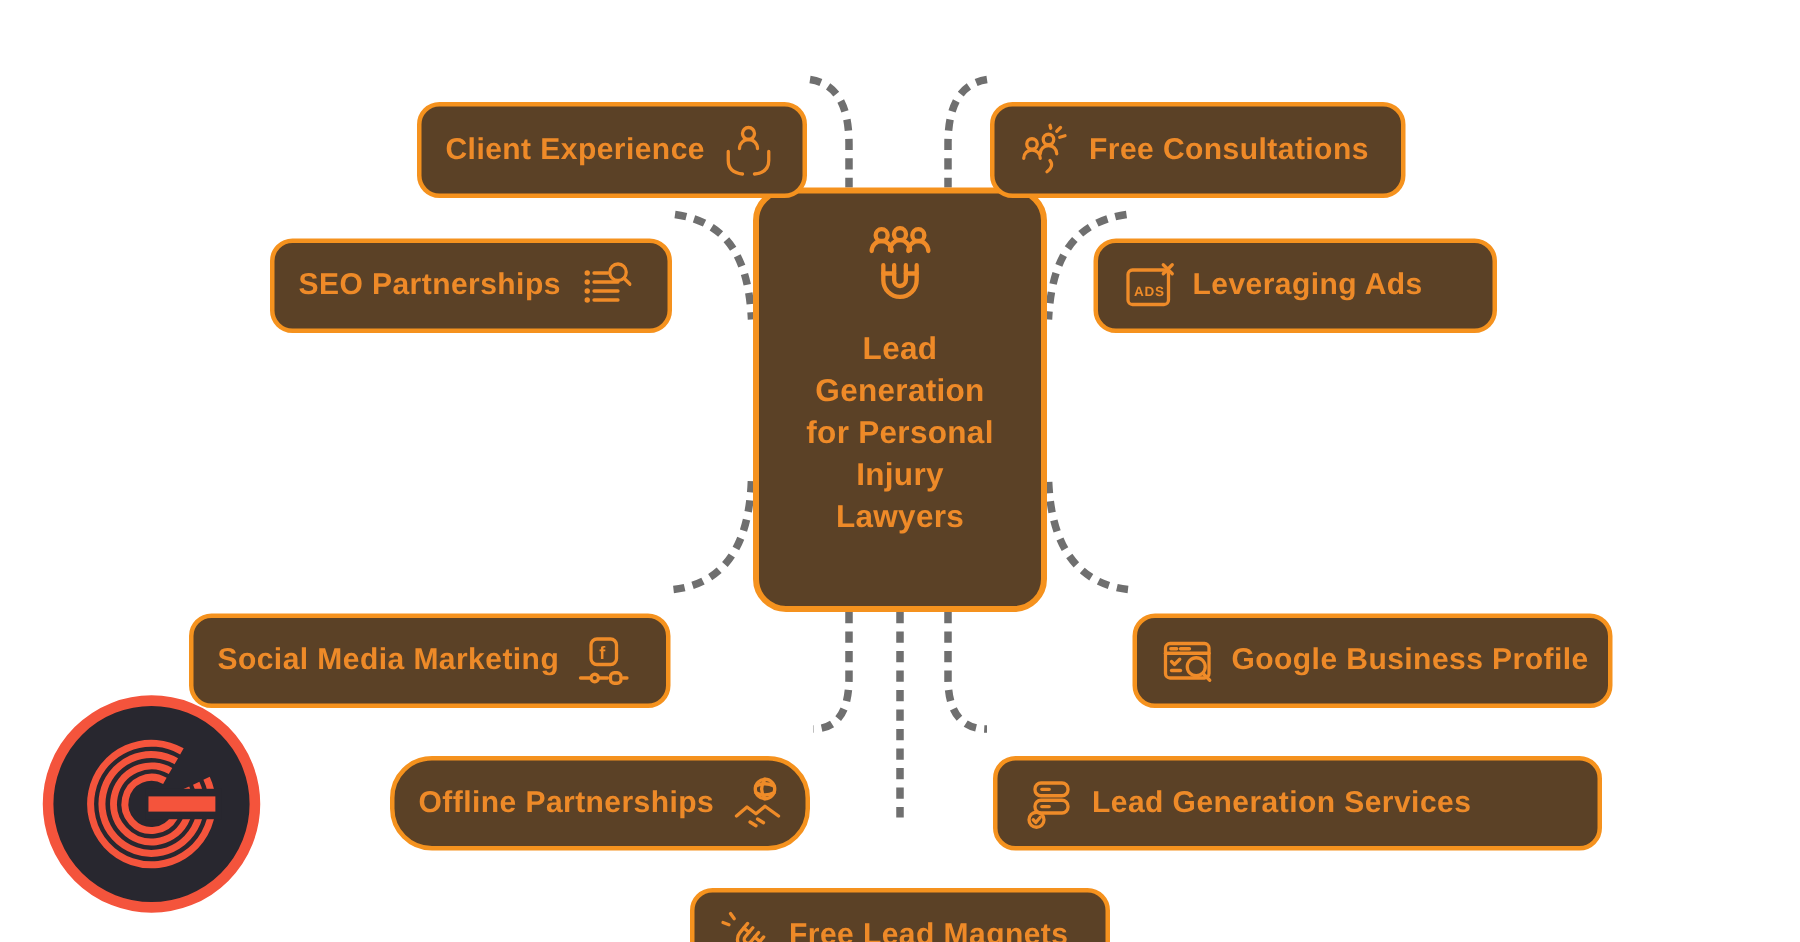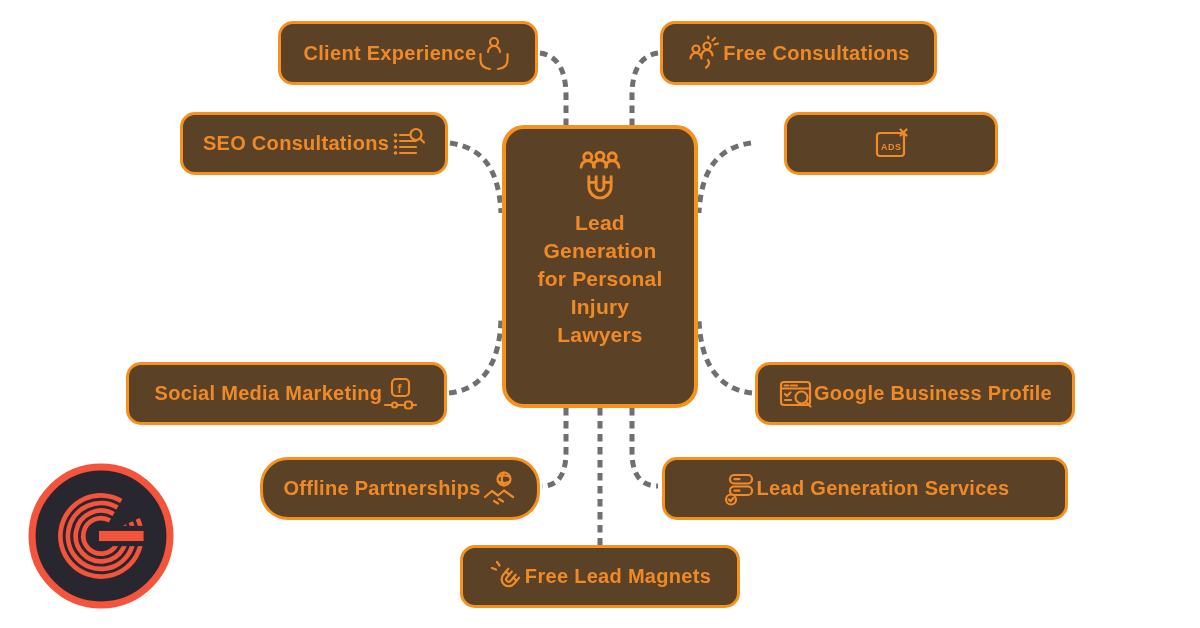--- a/index.html
+++ b/index.html
@@ -12,30 +12,30 @@
     --logo-dark:#28272F;
     --canvas-bg:#FFFFFF;
   }
   *{margin:0;padding:0;box-sizing:border-box;}
   html,body{width:1200px;height:628px;overflow:hidden;}
   body{font-family:"Liberation Sans","DejaVu Sans",sans-serif;background:var(--canvas-bg);}
   .canvas{position:relative;width:1200px;height:628px;background:var(--canvas-bg);}
   svg.connector-layer{position:absolute;left:0;top:0;width:1200px;height:628px;}
   .connector{fill:none;stroke:var(--connector-gray);stroke-width:5;stroke-dasharray:7.5 5.5;}
   .node{
-    position:absolute;display:flex;align-items:center;justify-content:center;
+    position:absolute;display:flex;align-items:center;justify-content:flex-start;gap:11px;
     height:64px;background:var(--node-fill);
     border:3.5px solid var(--node-border);border-radius:15px;
     color:var(--text-orange);font-size:20px;font-weight:600;letter-spacing:.3px;
-    white-space:nowrap;padding:0 16px;
+    white-space:nowrap;padding:0 16px;margin-top:47px;
   }
   .center-node{
     position:absolute;left:502px;top:125px;width:196px;height:283px;
     background:var(--node-fill);border:4px solid var(--node-border);border-radius:22px;
-    display:flex;flex-direction:column;align-items:center;gap:0;padding-top:20px;
+    display:flex;flex-direction:column;align-items:center;gap:10px;padding-top:20px;
   }
   .center-text{color:var(--text-orange);font-size:21px;font-weight:600;line-height:28px;text-align:center;letter-spacing:.2px;}
   .center-text span{display:block;}
   .icon svg{display:block;}
   .icon .stk{fill:none;stroke:var(--icon-orange);stroke-width:2.2;stroke-linecap:round;stroke-linejoin:round;}
   .icon .dot{fill:var(--icon-orange);stroke:none;}
   .icon .icon-text{fill:var(--icon-orange);stroke:none;font-family:"Liberation Sans",sans-serif;}
   .center-icon .stk{stroke-width:2.6;}
   .logo{position:absolute;left:28px;top:463px;}
 </style>
@@ -101,45 +101,46 @@
         <path class="stk" d="M25.5 5.5 L28 3"></path>
         <path class="stk" d="M27.5 9.5 L31 8.5"></path>
         <path class="stk" d="M21.5 3.5 L21 1.5"></path>
         <path class="stk" d="M21 25 c2 2.5 1 5.5 -2 7.5"></path>
       </svg>
     </span>
     <span>Free Consultations</span>
   </div>
 
   <div class="node" style="left:180px;top:112px;width:268px;height:63px;">
-    <span>SEO Consultations</span>
+    <span>SEO Partnerships</span>
     <span class="icon">
       <svg width="36" height="36" viewBox="0 0 36 36">
         <circle class="dot" cx="6.5" cy="9" r="1.8"></circle>
           <path class="stk" d="M11 9 h9"></path>
         <circle class="dot" cx="6.5" cy="15" r="1.8"></circle>
           <path class="stk" d="M11 15 h16"></path>
         <circle class="dot" cx="6.5" cy="21" r="1.8"></circle>
           <path class="stk" d="M11 21 h16"></path>
         <circle class="dot" cx="6.5" cy="27" r="1.8"></circle>
           <path class="stk" d="M11 27 h16"></path>
         <circle class="stk" cx="27" cy="8.5" r="5.5"></circle>
         <path class="stk" d="M31 12.5 l4 4"></path>
       </svg>
     </span>
   </div>
 
-  <div class="node" style="left:784px;top:112px;width:214px;height:63px;flex-direction:column;">
+  <div class="node" style="left:729px;top:112px;width:269px;height:63px;">
     <span class="icon">
       <svg width="36" height="36" viewBox="0 0 36 36">
         <rect class="stk" x="4" y="7" width="27" height="23" rx="3"></rect>
         <text class="icon-text" x="8" y="24" font-size="9" font-weight="bold" letter-spacing="0.5">ADS</text>
         <path class="stk" d="M27.5 3.5 l6 6 M33.5 3.5 l-6 6"></path>
       </svg>
     </span>
+    <span>Leveraging Ads</span>
   </div>
 
   <div class="node" style="left:126px;top:362px;width:321px;height:63px;">
     <span>Social Media Marketing</span>
     <span class="icon">
       <svg width="36" height="36" viewBox="0 0 36 36">
         <rect class="stk" x="10" y="3" width="17" height="17" rx="4"></rect>
         <text class="icon-text" x="15.5" y="16.5" font-size="12" font-weight="bold">f</text>
         <path class="stk" d="M3 29 h6"></path>
         <circle class="stk" cx="12.5" cy="29" r="2.5"></circle>

